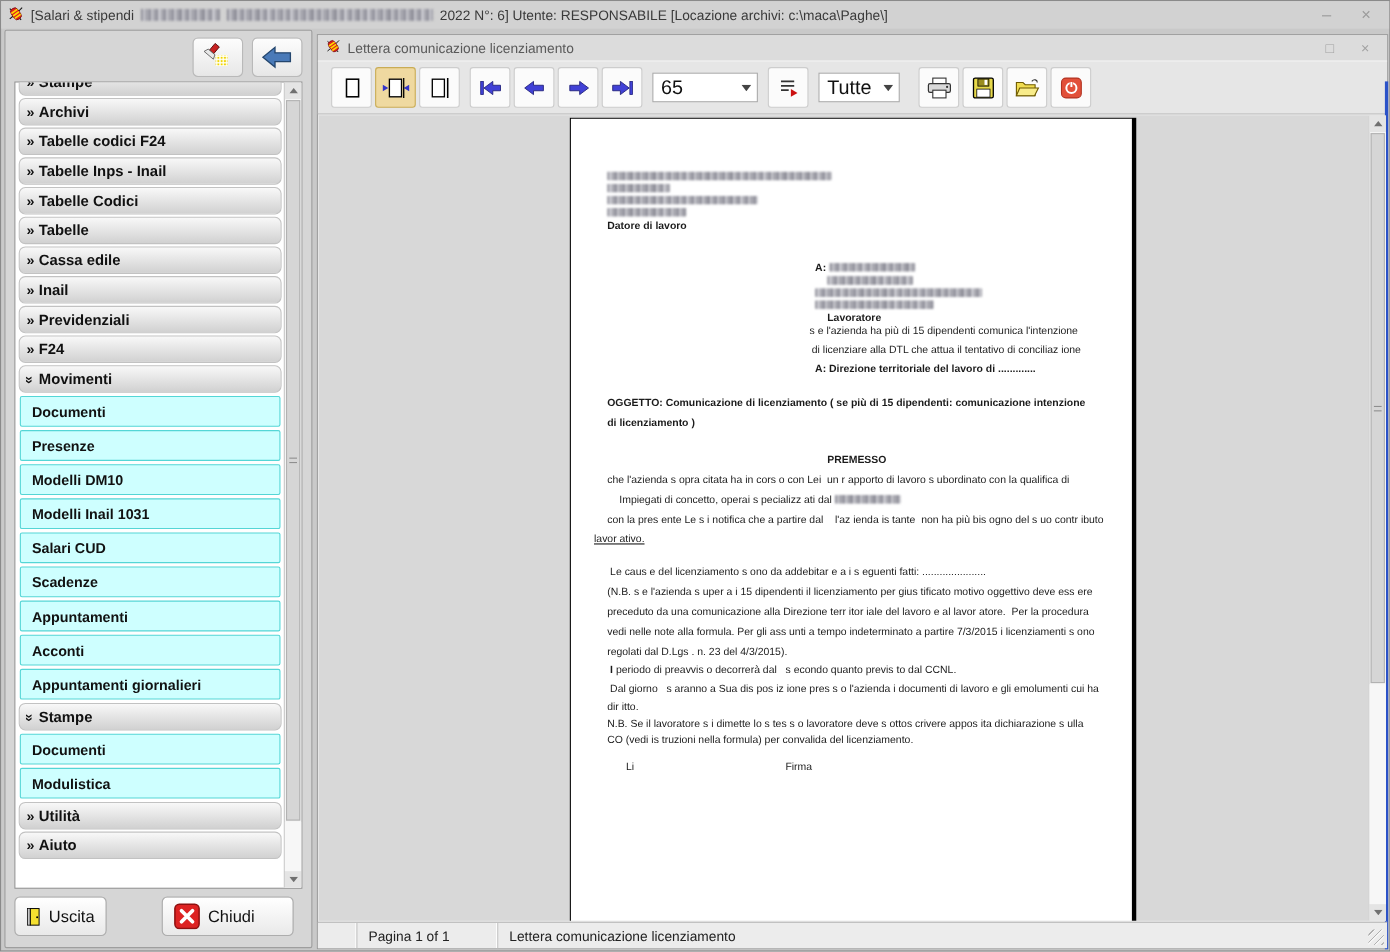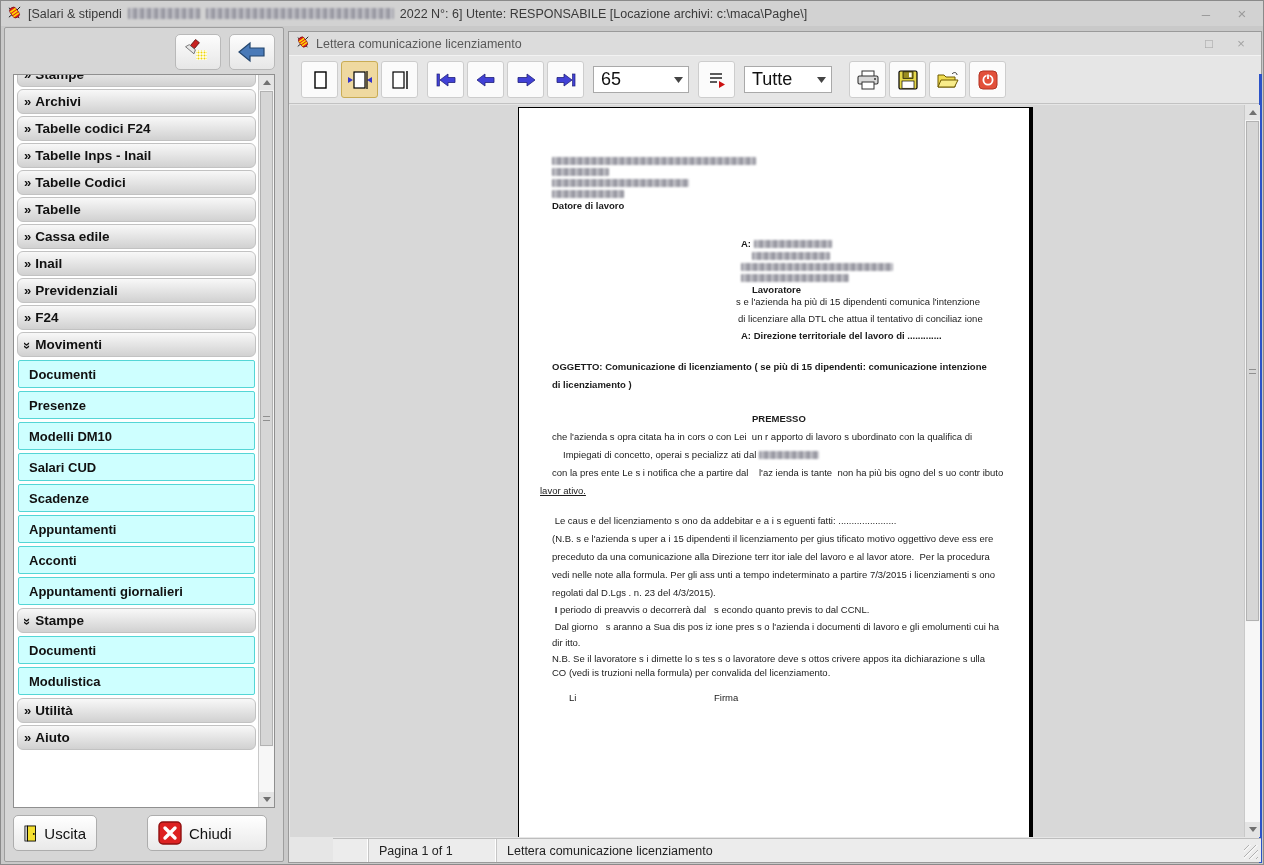--- a/index.html
+++ b/index.html
@@ -66,21 +66,21 @@
 
   .p-view{position:absolute;left:1px;right:1px;top:73px;bottom:25px;background:#d8d8d8;overflow:hidden;}
   .page{position:absolute;left:228px;top:2px;width:515px;height:770px;background:#fff;
     border:1px solid #000;border-right:4px solid #000;overflow:hidden;}
   .dl{position:absolute;white-space:pre;font-size:9.5px;line-height:10px;color:#1b1b1b;}
   .dl.b{font-weight:bold;}
   .dl .bb{font-weight:bold;}
   .p-scroll{position:absolute;top:0;right:0;bottom:0;width:16px;background:#f4f4f4;
     border-left:1px solid #c9c9c9;display:flex;flex-direction:column;}
   .p-status{position:absolute;left:0;right:0;bottom:0;height:24px;background:#ececec;
-    border-top:1px solid #bdbdbd;display:flex;align-items:stretch;font-size:12.5px;color:#222;margin-left:44px;}
+    border-top:1px solid #bdbdbd;display:flex;align-items:stretch;font-size:12.5px;color:#222;}
   .seg{display:flex;align-items:center;padding:0 10px;border-right:1px solid #c6c6c6;
     box-shadow:inset -1px 0 0 #fff;}
   .seg.s0{width:36px;} .seg.s2{flex:1;border-right:none;box-shadow:none;}
   .resize-grip{position:absolute;right:3px;bottom:3px;width:14px;height:14px;
     background:repeating-linear-gradient(135deg,transparent 0 3px,#b0b0b0 3px 4px,#f5f5f5 4px 5px);}
 </style>
 </head>
 <body>
 
 <div class="screen">
@@ -184,20 +184,23 @@
           <div class="si">
             <span>Documenti</span>
           </div>
           <div class="si">
             <span>Presenze</span>
           </div>
           <div class="si">
             <span>Modelli DM10</span>
           </div>
           <div class="si">
+            <span>Modelli Inail 1031</span>
+          </div>
+          <div class="si">
             <span>Salari CUD</span>
           </div>
           <div class="si">
             <span>Scadenze</span>
           </div>
           <div class="si">
             <span>Appuntamenti</span>
           </div>
           <div class="si">
             <span>Acconti</span>
@@ -340,21 +343,21 @@
 
       <button class="tb gap6">
         <svg width="22" height="20">
           <line x1="4" y1="4" x2="16" y2="4" stroke="#333" stroke-width="1.6"></line>
           <line x1="4" y1="8" x2="16" y2="8" stroke="#333" stroke-width="1.6"></line>
           <line x1="4" y1="12" x2="11" y2="12" stroke="#333" stroke-width="1.6"></line>
           <polygon points="13,11 19,14.5 13,18" fill="#cc1111"></polygon>
         </svg>
       </button>
 
-      <div class="combo gap6" style="width:88px">
+      <div class="combo gap6" style="width:74px">
         <span>Tutte</span>
         <span class="arrow">
           <svg width="9" height="6">
               <polygon points="0,0 9,0 4.5,6" fill="#444"></polygon>
             </svg>
         </span>
       </div>
 
       <button class="tb gap14">
         <svg width="24" height="22">

